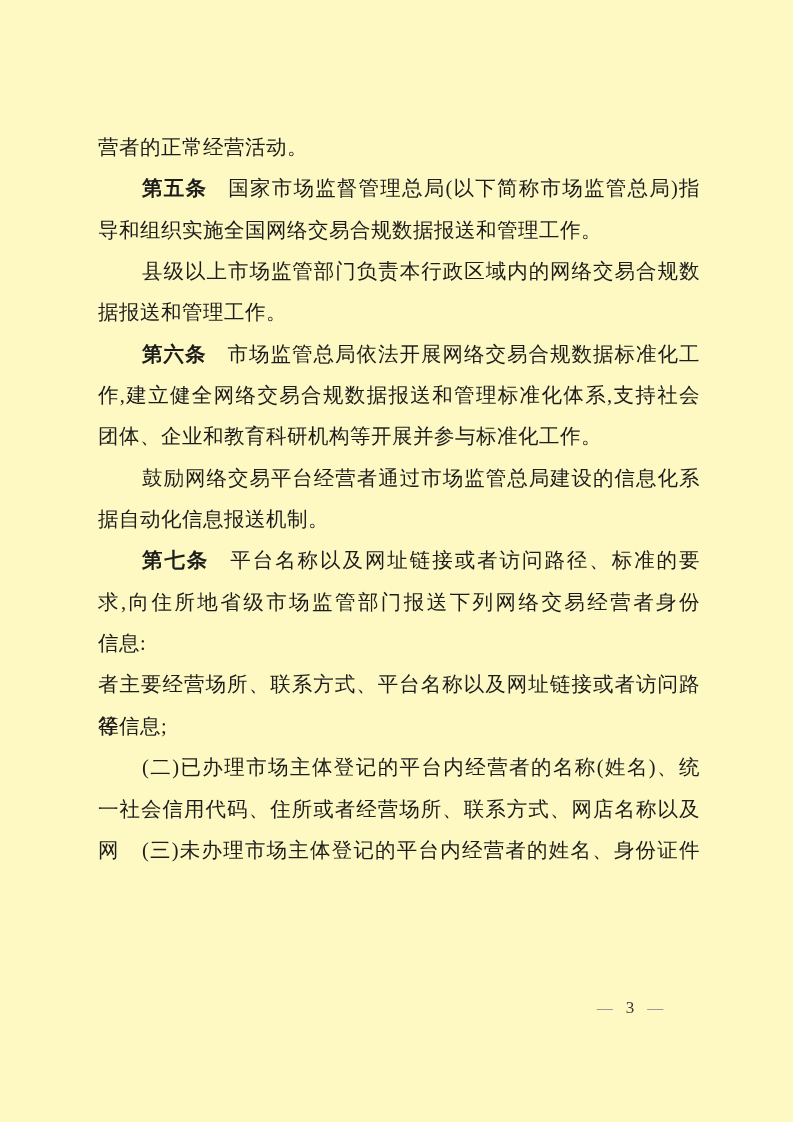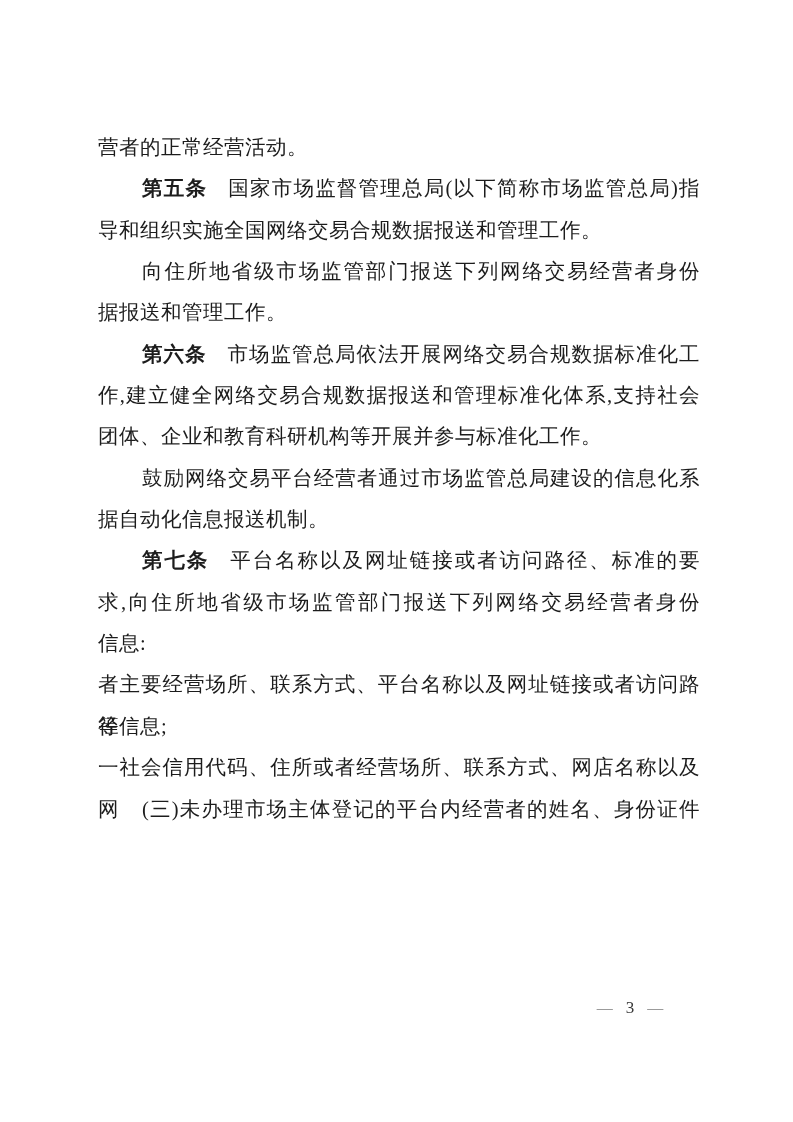--- a/index.html
+++ b/index.html
@@ -2,21 +2,21 @@
 <html><head>
 <meta charset="utf-8">
 <style>
   * { margin: 0; padding: 0; box-sizing: border-box; }
   html, body { background: #e8e8e8; }
   .page {
     position: relative;
     width: 793px;
     height: 1122px;
     margin: 0 auto;
-    background: #ffffff;
+    background: #fef9c3;
     font-family: "Liberation Serif", serif;
     color: #1c1c1c;
     overflow: hidden;
   }
   .content {
     position: absolute;
     left: 98px;
     top: 126px;
     width: 602px;
   }
@@ -59,32 +59,33 @@
   }
 </style>
 </head>
 <body>
 
 <div class="page">
   <div class="content">
     <div class="line"><span class="term"></span><span>营者的正常经营活动。</span></div>
     <div class="line indent fill"><span class="term">第五条</span><span>国家市场监督管理总局(以下简称市场监管总局)指</span></div>
     <div class="line"><span class="term"></span><span>导和组织实施全国网络交易合规数据报送和管理工作。</span></div>
-    <div class="line indent fill"><span class="term"></span><span>向住所地省级市场监管部门报送下列网络交易经营者身份</span></div>
+    <div class="line indent fill"><span class="term"></span><span>县级以上市场监管部门负责本行政区域内的网络交易合规数</span></div>
     <div class="line"><span class="term"></span><span>据报送和管理工作。</span></div>
     <div class="line indent fill"><span class="term">第六条</span><span>市场监管总局依法开展网络交易合规数据标准化工</span></div>
     <div class="line fill"><span class="term"></span><span>作,建立健全网络交易合规数据报送和管理标准化体系,支持社会</span></div>
     <div class="line"><span class="term"></span><span>团体、企业和教育科研机构等开展并参与标准化工作。</span></div>
     <div class="line indent fill"><span class="term"></span><span>鼓励网络交易平台经营者通过市场监管总局建设的信息化系</span></div>
     <div class="line"><span class="term"></span><span>据自动化信息报送机制。</span></div>
     <div class="line indent fill"><span class="term">第七条</span><span>平台名称以及网址链接或者访问路径、标准的要</span></div>
     <div class="line fill"><span class="term"></span><span>求,向住所地省级市场监管部门报送下列网络交易经营者身份</span></div>
     <div class="line"><span class="term"></span><span>信息:</span></div>
     <div class="line fill"><span class="term"></span><span>者主要经营场所、联系方式、平台名称以及网址链接或者访问路径</span></div>
     <div class="line"><span class="term"></span><span>等信息;</span></div>
+    <div class="line indent fill"><span class="term"></span><span>(二)已办理市场主体登记的平台内经营者的名称(姓名)、统</span></div>
     <div class="line fill"><span class="term"></span><span>一社会信用代码、住所或者经营场所、联系方式、网店名称以及网</span></div>
     <div class="line indent fill"><span class="term"></span><span>(三)未办理市场主体登记的平台内经营者的姓名、身份证件</span></div>
   </div>
 
   <div class="pagenum">
     <span class="dash">—</span>
     <span>3</span>
     <span class="dash">—</span>
   </div>
 </div>

